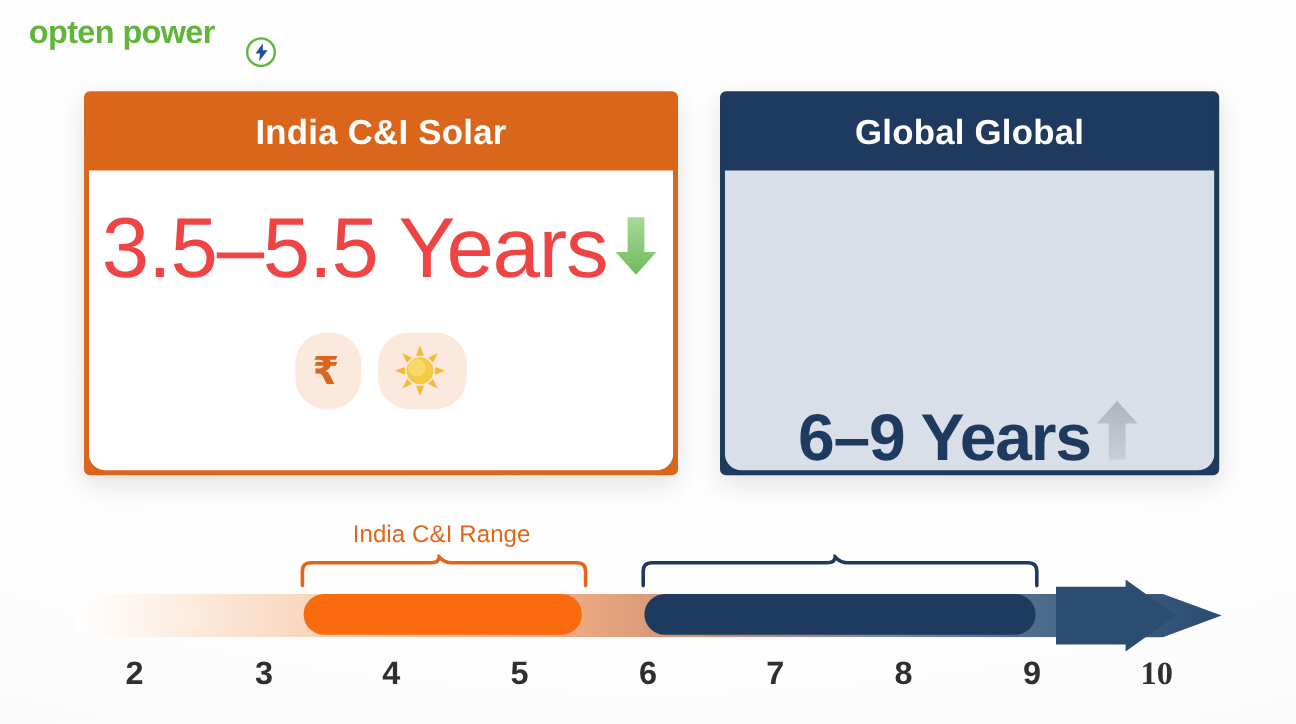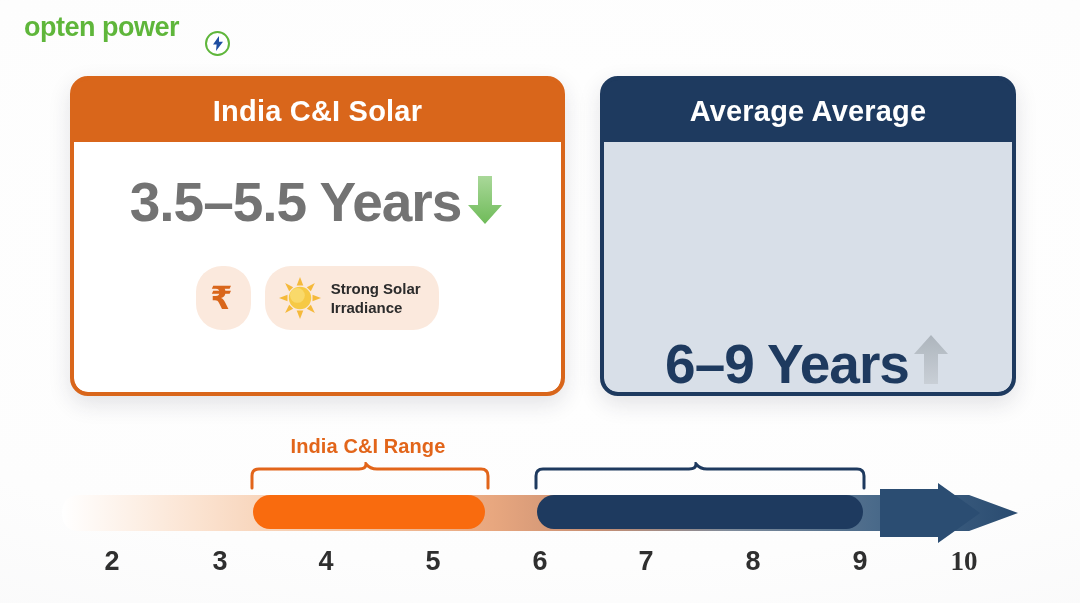--- a/index.html
+++ b/index.html
@@ -18,35 +18,35 @@
   .logo-text{font-size:27px;font-weight:bold;color:#5FB63B;letter-spacing:-0.5px;
              font-family:"Liberation Sans", sans-serif;line-height:1;}
   .logo-mark{position:relative;display:inline-block;width:0;height:0;}
   .bolt-circle{position:absolute;left:26px;top:3px;width:21px;height:21px;border-radius:50%;
      background:#ffffff;border:2.5px solid #5FB63B;display:flex;align-items:center;justify-content:center;}
   .bolt-circle svg{display:block;}
 
   
   .cards{position:absolute;left:0;top:72px;width:1080px;height:320px;}
 
-  .card{position:absolute;border-radius:18px;overflow:hidden;
+  .card{position:absolute;border-radius:5px;overflow:hidden;
         box-shadow:0 8px 22px rgba(40,40,60,.13);}
   .card-head{height:62px;display:flex;align-items:center;justify-content:center;}
   .card-head-title{font-size:29px;font-weight:bold;color:#ffffff;letter-spacing:.2px;}
   .card-body{background:#ffffff;}
 
   
   .card-left{left:70px;top:4px;width:487px;height:312px;
              background:#D9661B;border:4px solid #D9661B;}
   .card-left .card-head{background:#D9661B;}
   .card-left .card-body{height:calc(100% - 62px);border-radius:0 0 14px 14px;
       background:#ffffff;display:flex;flex-direction:column;align-items:center;}
 
   .bigval-row{display:flex;align-items:center;justify-content:center;margin-top:30px;}
-  .bigval-orange{font-size:55px;font-weight:bold;color:#737373;letter-spacing:-1px;line-height:1;}
+  .bigval-orange{font-size:71px;font-weight:normal;color:#ef4444;letter-spacing:-1px;line-height:1;}
   .arrow-down{margin-left:4px;}
 
   .badges{display:flex;gap:14px;margin-top:34px;}
   .badge{display:flex;align-items:center;gap:10px;background:#FBE9DD;
          border-radius:26px;padding:11px 18px 11px 14px;}
   .badge-icon{flex:0 0 auto;display:flex;align-items:center;justify-content:center;}
   .badge-text{font-size:15px;color:#2B2B2B;line-height:1.28;font-weight:bold;}
   .rupee{font-size:32px;color:#D9661B;font-weight:bold;line-height:1;font-family:"DejaVu Sans", sans-serif;}
 
   
@@ -55,21 +55,21 @@
   .card-right .card-head{background:#1E3A5F;}
   .card-right .card-body{height:calc(100% - 62px);border-radius:0 0 14px 14px;
       background:#D8DFE8;display:flex;align-items:flex-end;justify-content:center;}
   .bigval-navy{font-size:55px;font-weight:bold;color:#1E3A5F;letter-spacing:-1px;line-height:1;
                margin-top:-36px;}
   .arrow-up{margin-left:2px;margin-top:-36px;}
 
   
   .scale{position:absolute;left:0;top:420px;width:1080px;height:183px;}
 
-  .range-label{position:absolute;font-size:20px;font-weight:bold;letter-spacing:.1px;
+  .range-label{position:absolute;font-size:20px;font-weight:normal;letter-spacing:.1px;
                text-align:center;}
   .label-india{color:#E2651A;left:248px;top:15px;width:240px;}
   .label-global{color:#1E3A5F;left:540px;top:16px;width:320px;}
 
   .brace{position:absolute;}
 
   .track{position:absolute;left:62px;top:75px;width:956px;height:36px;}
   .bar{position:absolute;border-radius:18px;}
   .bar-india{left:253px;top:75px;width:232px;height:34px;background:#F96B0E;border-radius:17px;}
   .bar-global{left:537px;top:75px;width:326px;height:34px;background:#1E3A5F;border-radius:17px;}
@@ -135,33 +135,29 @@
                   <polygon points="42,21 33.5,17.7 33.5,24.3"></polygon>
                   <polygon points="6.1,6.1 14.2,10.2 10.2,14.2"></polygon>
                   <polygon points="35.9,35.9 27.8,31.8 31.8,27.8"></polygon>
                   <polygon points="35.9,6.1 31.8,14.2 27.8,10.2"></polygon>
                   <polygon points="6.1,35.9 10.2,27.8 14.2,31.8"></polygon>
                 </g>
                 <circle cx="21" cy="21" r="11.2" fill="#F6C945"></circle>
                 <circle cx="18.4" cy="18.4" r="7.4" fill="#F9D96A"></circle>
               </svg>
             </span>
-            <span class="badge-text">
-              <span>Strong Solar</span><br>
-              <span>Irradiance</span>
-            </span>
           </div>
 
         </div>
       </div>
     </div>
 
     <div class="card card-right">
       <div class="card-head">
-        <div class="card-head-title">Average Average</div>
+        <div class="card-head-title">Global Global</div>
       </div>
       <div class="card-body">
         <span class="bigval-navy">6–9 Years</span>
         <span class="arrow-up">
           <svg width="40" height="56" viewBox="0 0 40 56" aria-hidden="true">
             <defs>
               <linearGradient id="gup" x1="0" y1="0" x2="0" y2="1">
                 <stop offset="0%" stop-color="#ADB5BD"></stop>
                 <stop offset="100%" stop-color="#C9CFD6"></stop>
               </linearGradient>

